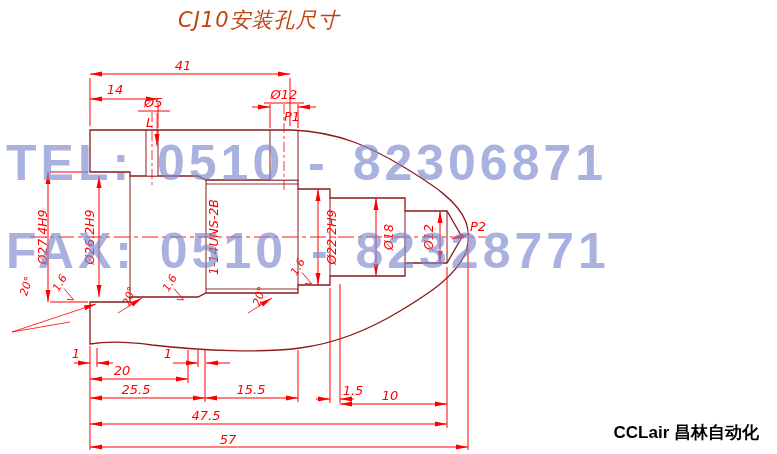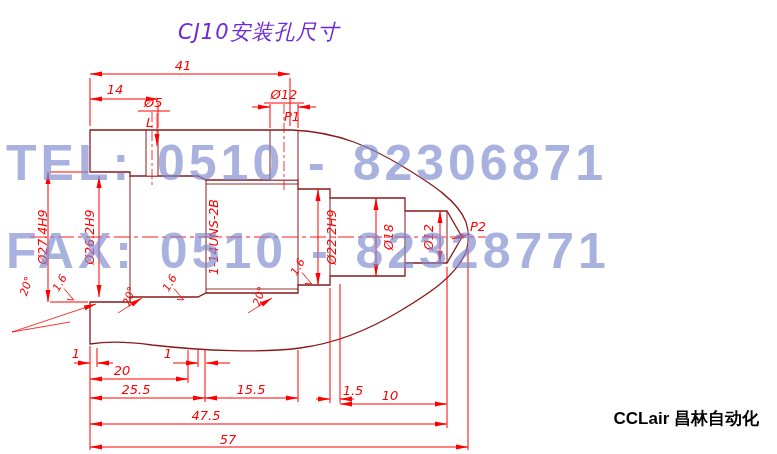--- a/index.html
+++ b/index.html
@@ -1,26 +1,26 @@
 <!DOCTYPE html>
 <html><head>
 <meta charset="utf-8">
 <style>
   html,body{margin:0;padding:0;background:#fff;}
   .stage{position:relative;width:777px;height:454px;background:#ffffff;overflow:hidden;
          font-family:"Liberation Sans",sans-serif;}
   .stage svg{position:absolute;left:0;top:0;}
   .title{position:absolute;left:178px;top:6px;font:italic 21px "DejaVu Sans",sans-serif;
-         color:#6d28d9;letter-spacing:1px;z-index:5;margin-top:12px;}
+         color:#c2410c;letter-spacing:1px;z-index:5;}
   .wm{position:absolute;left:6px;width:780px;font-weight:bold;font-size:50px;line-height:1;
       color:#7d8ad0;opacity:.66;letter-spacing:4px;word-spacing:6px;white-space:nowrap;z-index:4;
       font-family:"Liberation Sans",sans-serif;}
   .wm1{top:138px;}
   .wm2{top:226px;}
-  .company{position:absolute;right:18px;bottom:24px;font-size:17px;font-weight:bold;color:#000;z-index:5;
+  .company{position:absolute;right:18px;bottom:10px;font-size:17px;font-weight:bold;color:#000;z-index:5;
            font-family:"Liberation Sans",sans-serif;}
   
   .dt{font:italic 13px "DejaVu Sans",sans-serif;fill:#ff0000;}
   .dtr{font:italic 12.5px "DejaVu Sans",sans-serif;fill:#ff0000;}
   .dts{font:italic 11px "DejaVu Sans",sans-serif;fill:#ff0000;}
   .dim{stroke:#ff0000;stroke-width:1;fill:none;}
   .thin{stroke:#ff0000;stroke-width:.8;fill:none;}
   .out{stroke:#8b1a1a;stroke-width:1.3;fill:none;}
   .edge{stroke:#8b1a1a;stroke-width:1;fill:none;}
   .thr{stroke:#8b1a1a;stroke-width:.9;fill:none;}

